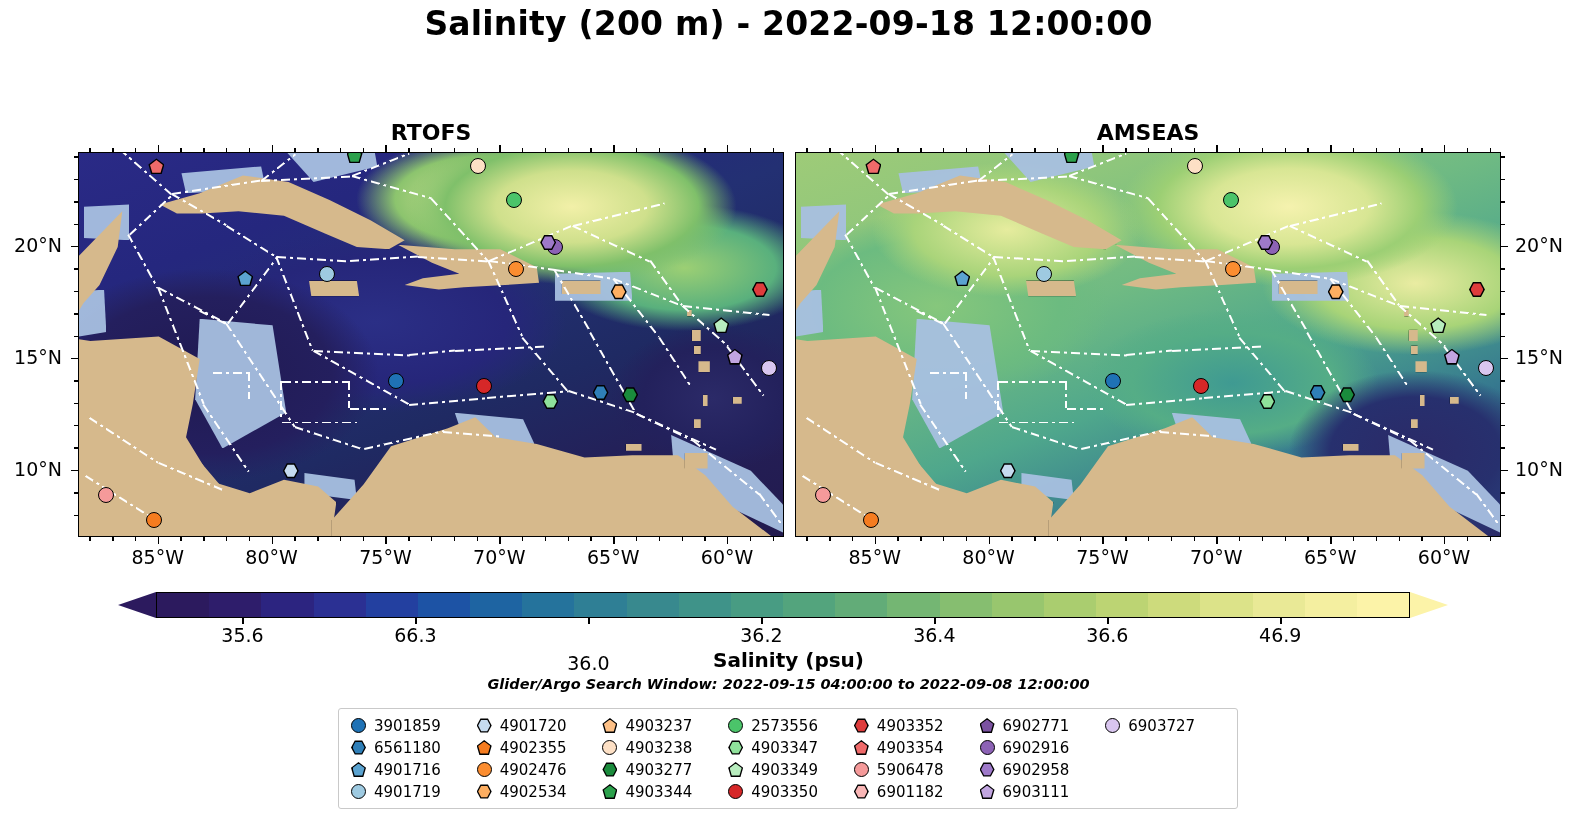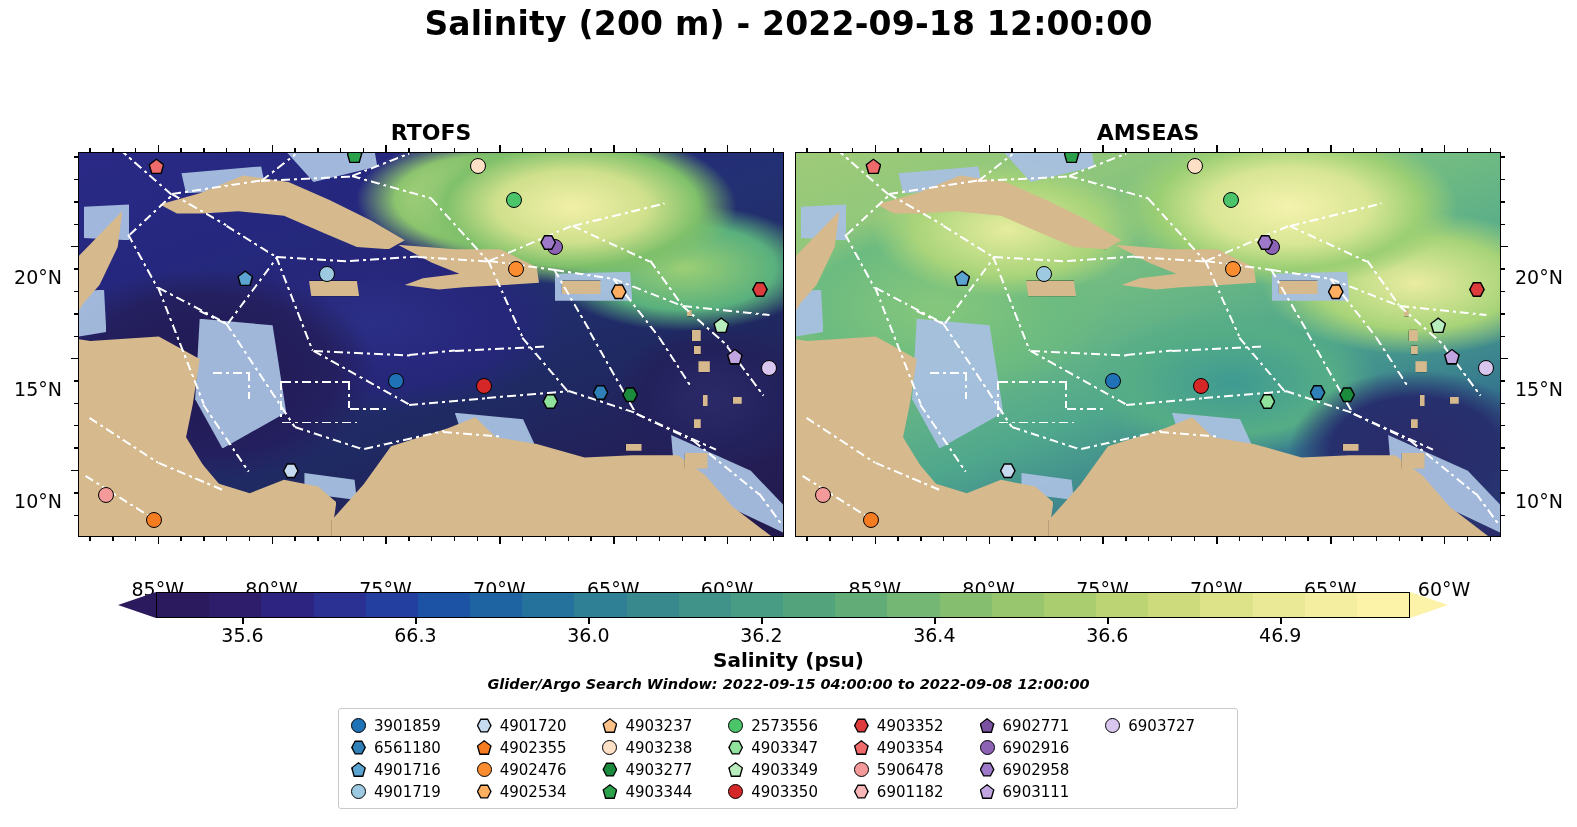--- a/index.html
+++ b/index.html
@@ -47,21 +47,21 @@
   .land{position:absolute;background:#d6b98c;border:1.6px solid #000;box-sizing:border-box;}
 
   
   .eez{position:absolute;background:
       repeating-linear-gradient(to right,#fff 0 9px,transparent 9px 13px,#fff 13px 16px,transparent 16px 20px);
       height:1.6px;transform-origin:0 0;}
 
   
   .tick-x{position:absolute;width:1.4px;background:#000;}
   .tick-y{position:absolute;height:1.4px;background:#000;}
-  .ticklabel{position:absolute;font-size:19px;margin-top:32px;}
+  .ticklabel{position:absolute;font-size:19px;}
 
   
   #cbar-wrap{position:absolute;left:118px;top:592px;width:1330px;height:26px;}
   #cbar{position:absolute;left:38px;top:0;width:1254px;height:26px;
         border:1.4px solid #000;box-sizing:border-box;display:flex;}
   #cbar div{flex:1;height:100%;}
   .cap{position:absolute;top:0;width:0;height:0;}
   #cap-left{left:0;border-top:13px solid transparent;border-bottom:13px solid transparent;
             border-right:38px solid #2c1a5e;}
   #cap-right{right:0;border-top:13px solid transparent;border-bottom:13px solid transparent;
@@ -731,21 +731,21 @@
         <div class="lg-txt">6903727</div>
       </div>
     </div>
 </div>
 
 <div class="cb-tick" style="left: 242.483px; top: 618px; position: absolute;"></div>
 <div class="cb-lab" style="left: 242.483px; top: 624px; position: absolute;">35.6</div>
 <div class="cb-tick" style="left: 415.448px; top: 618px; position: absolute;"></div>
 <div class="cb-lab" style="left: 415.448px; top: 624px; position: absolute;">66.3</div>
 <div class="cb-tick" style="left: 588.414px; top: 618px; position: absolute;"></div>
-<div class="cb-lab" style="left: 588.414px; top: 624px; position: absolute;">36.0</div>
+<div class="cb-lab" style="left: 588.414px; top: 652px; position: absolute;">36.0</div>
 <div class="cb-tick" style="left: 761.379px; top: 618px; position: absolute;"></div>
 <div class="cb-lab" style="left: 761.379px; top: 624px; position: absolute;">36.2</div>
 <div class="cb-tick" style="left: 934.345px; top: 618px; position: absolute;"></div>
 <div class="cb-lab" style="left: 934.345px; top: 624px; position: absolute;">36.4</div>
 <div class="cb-tick" style="left: 1107.31px; top: 618px; position: absolute;"></div>
 <div class="cb-lab" style="left: 1107.31px; top: 624px; position: absolute;">36.6</div>
 <div class="cb-tick" style="left: 1280.28px; top: 618px; position: absolute;"></div>
 <div class="cb-lab" style="left: 1280.28px; top: 624px; position: absolute;">46.9</div>
 
 </body></html>

